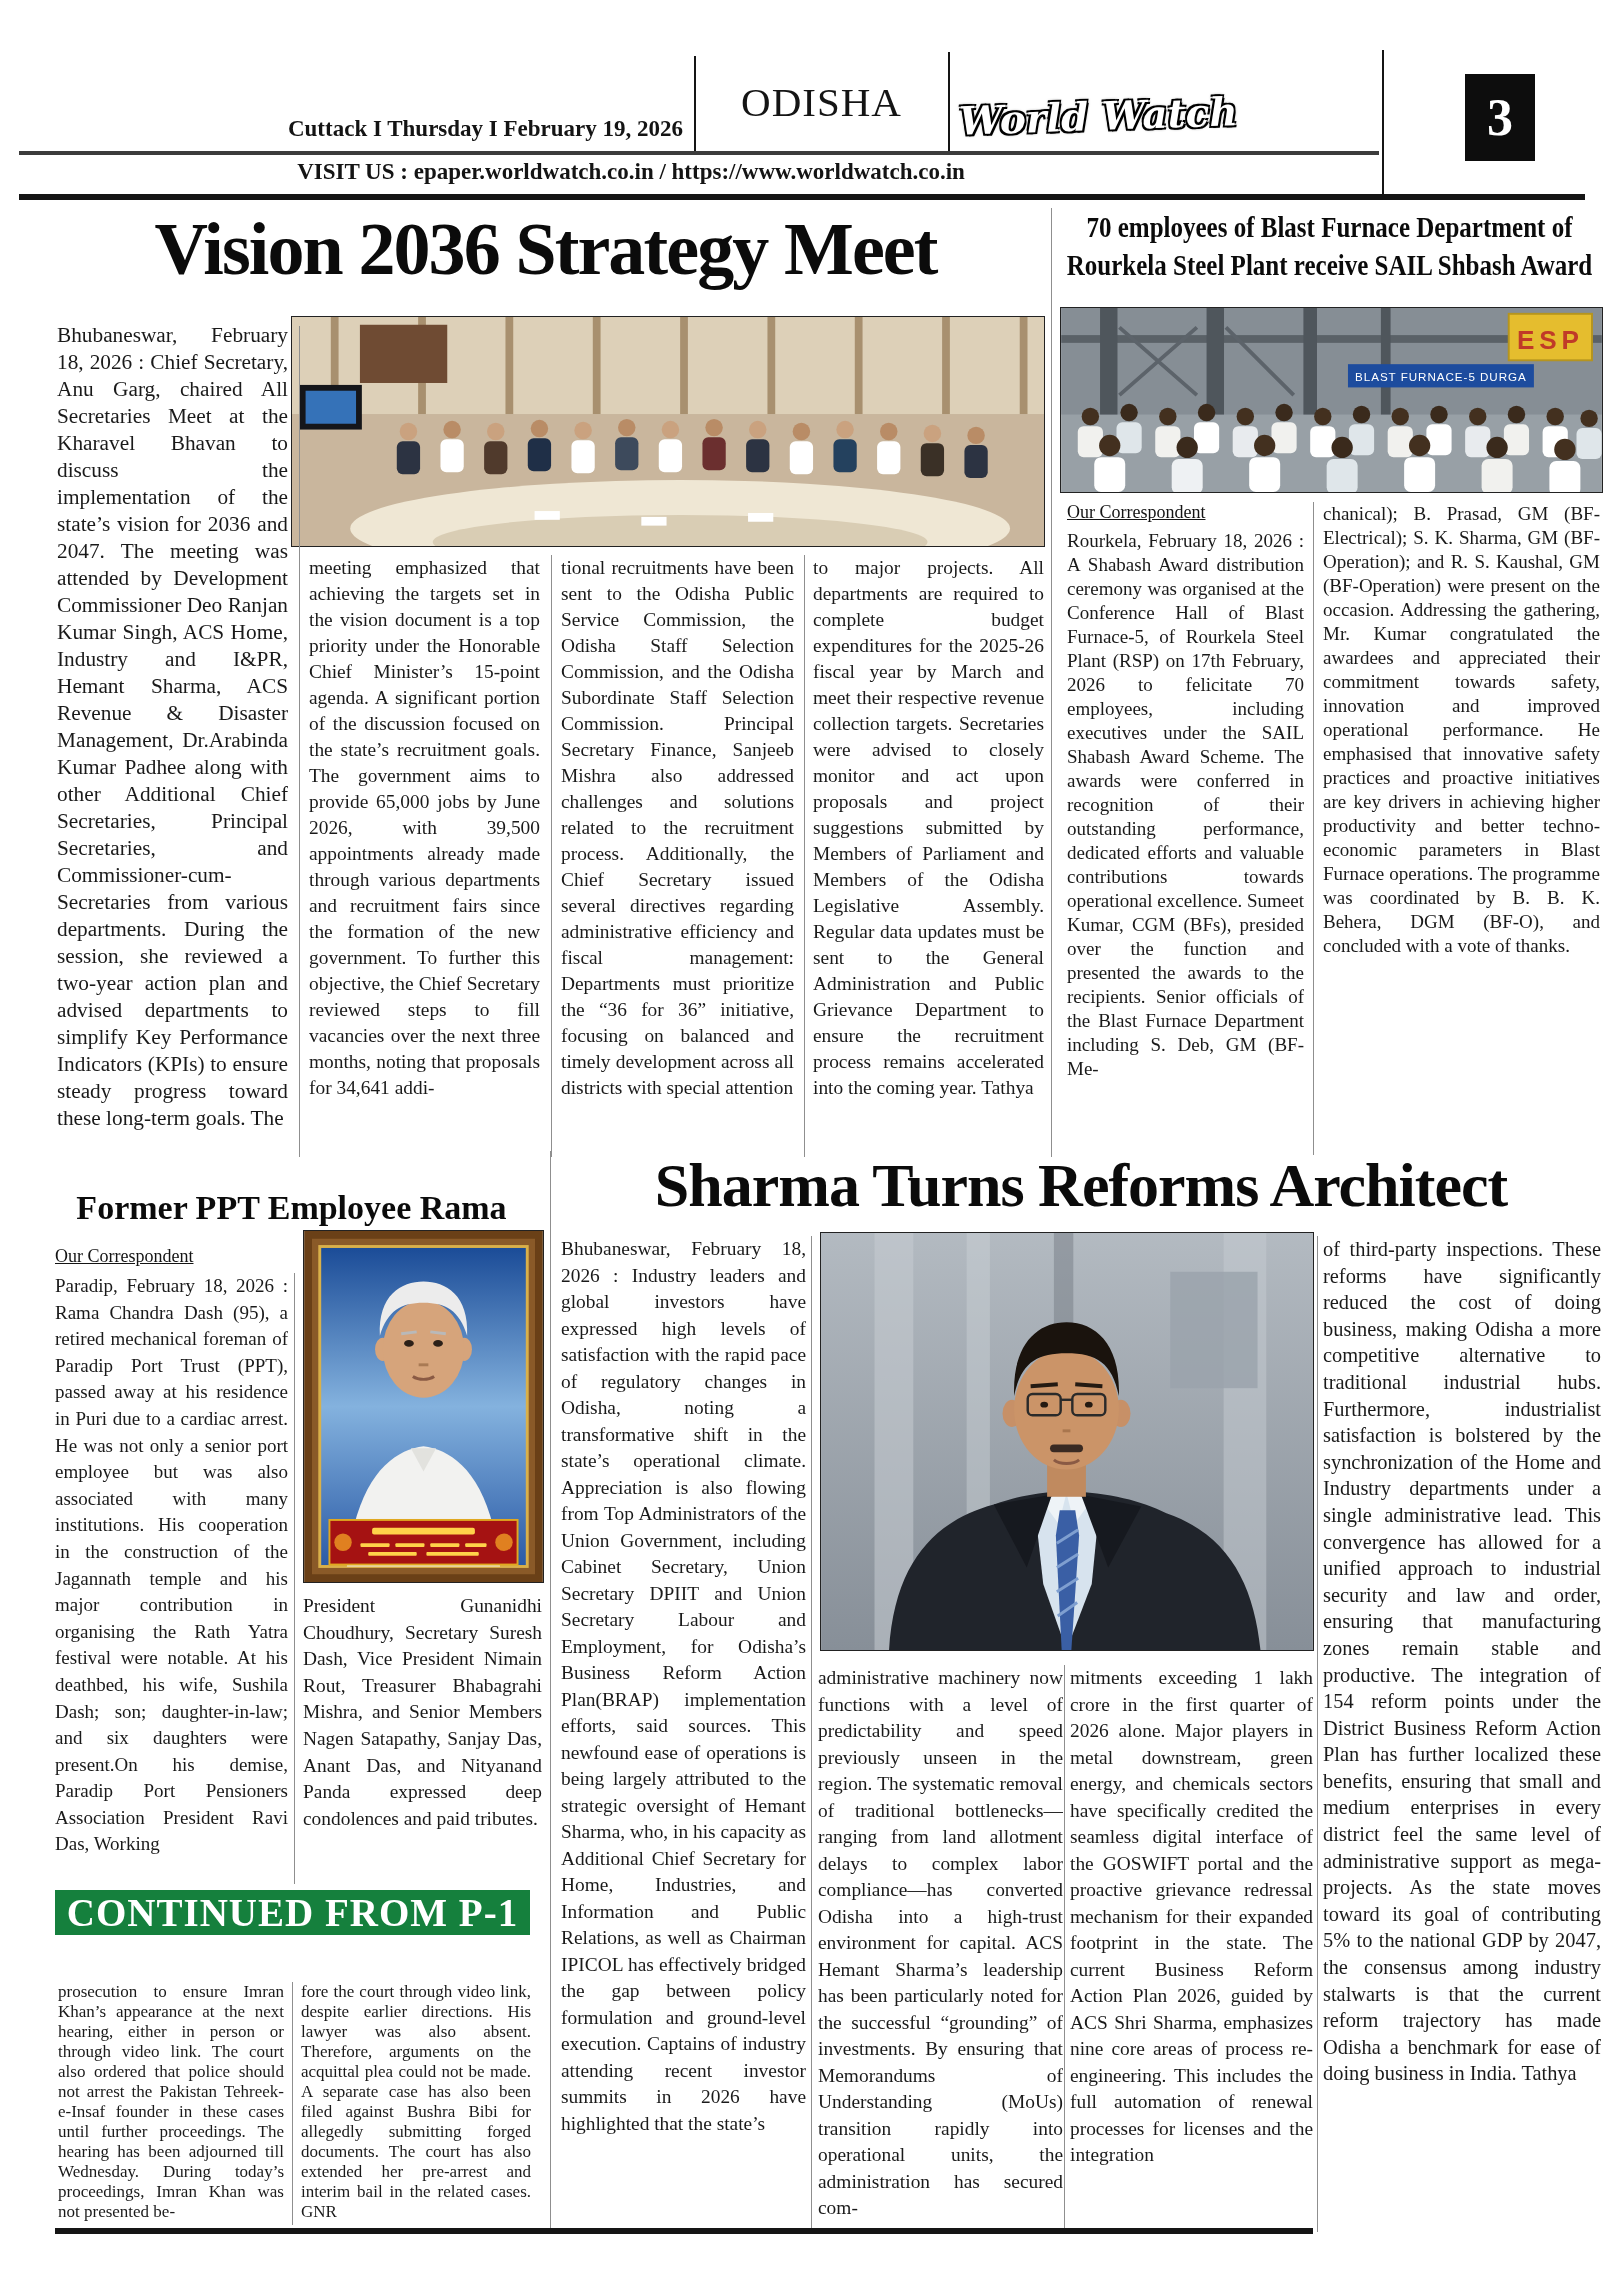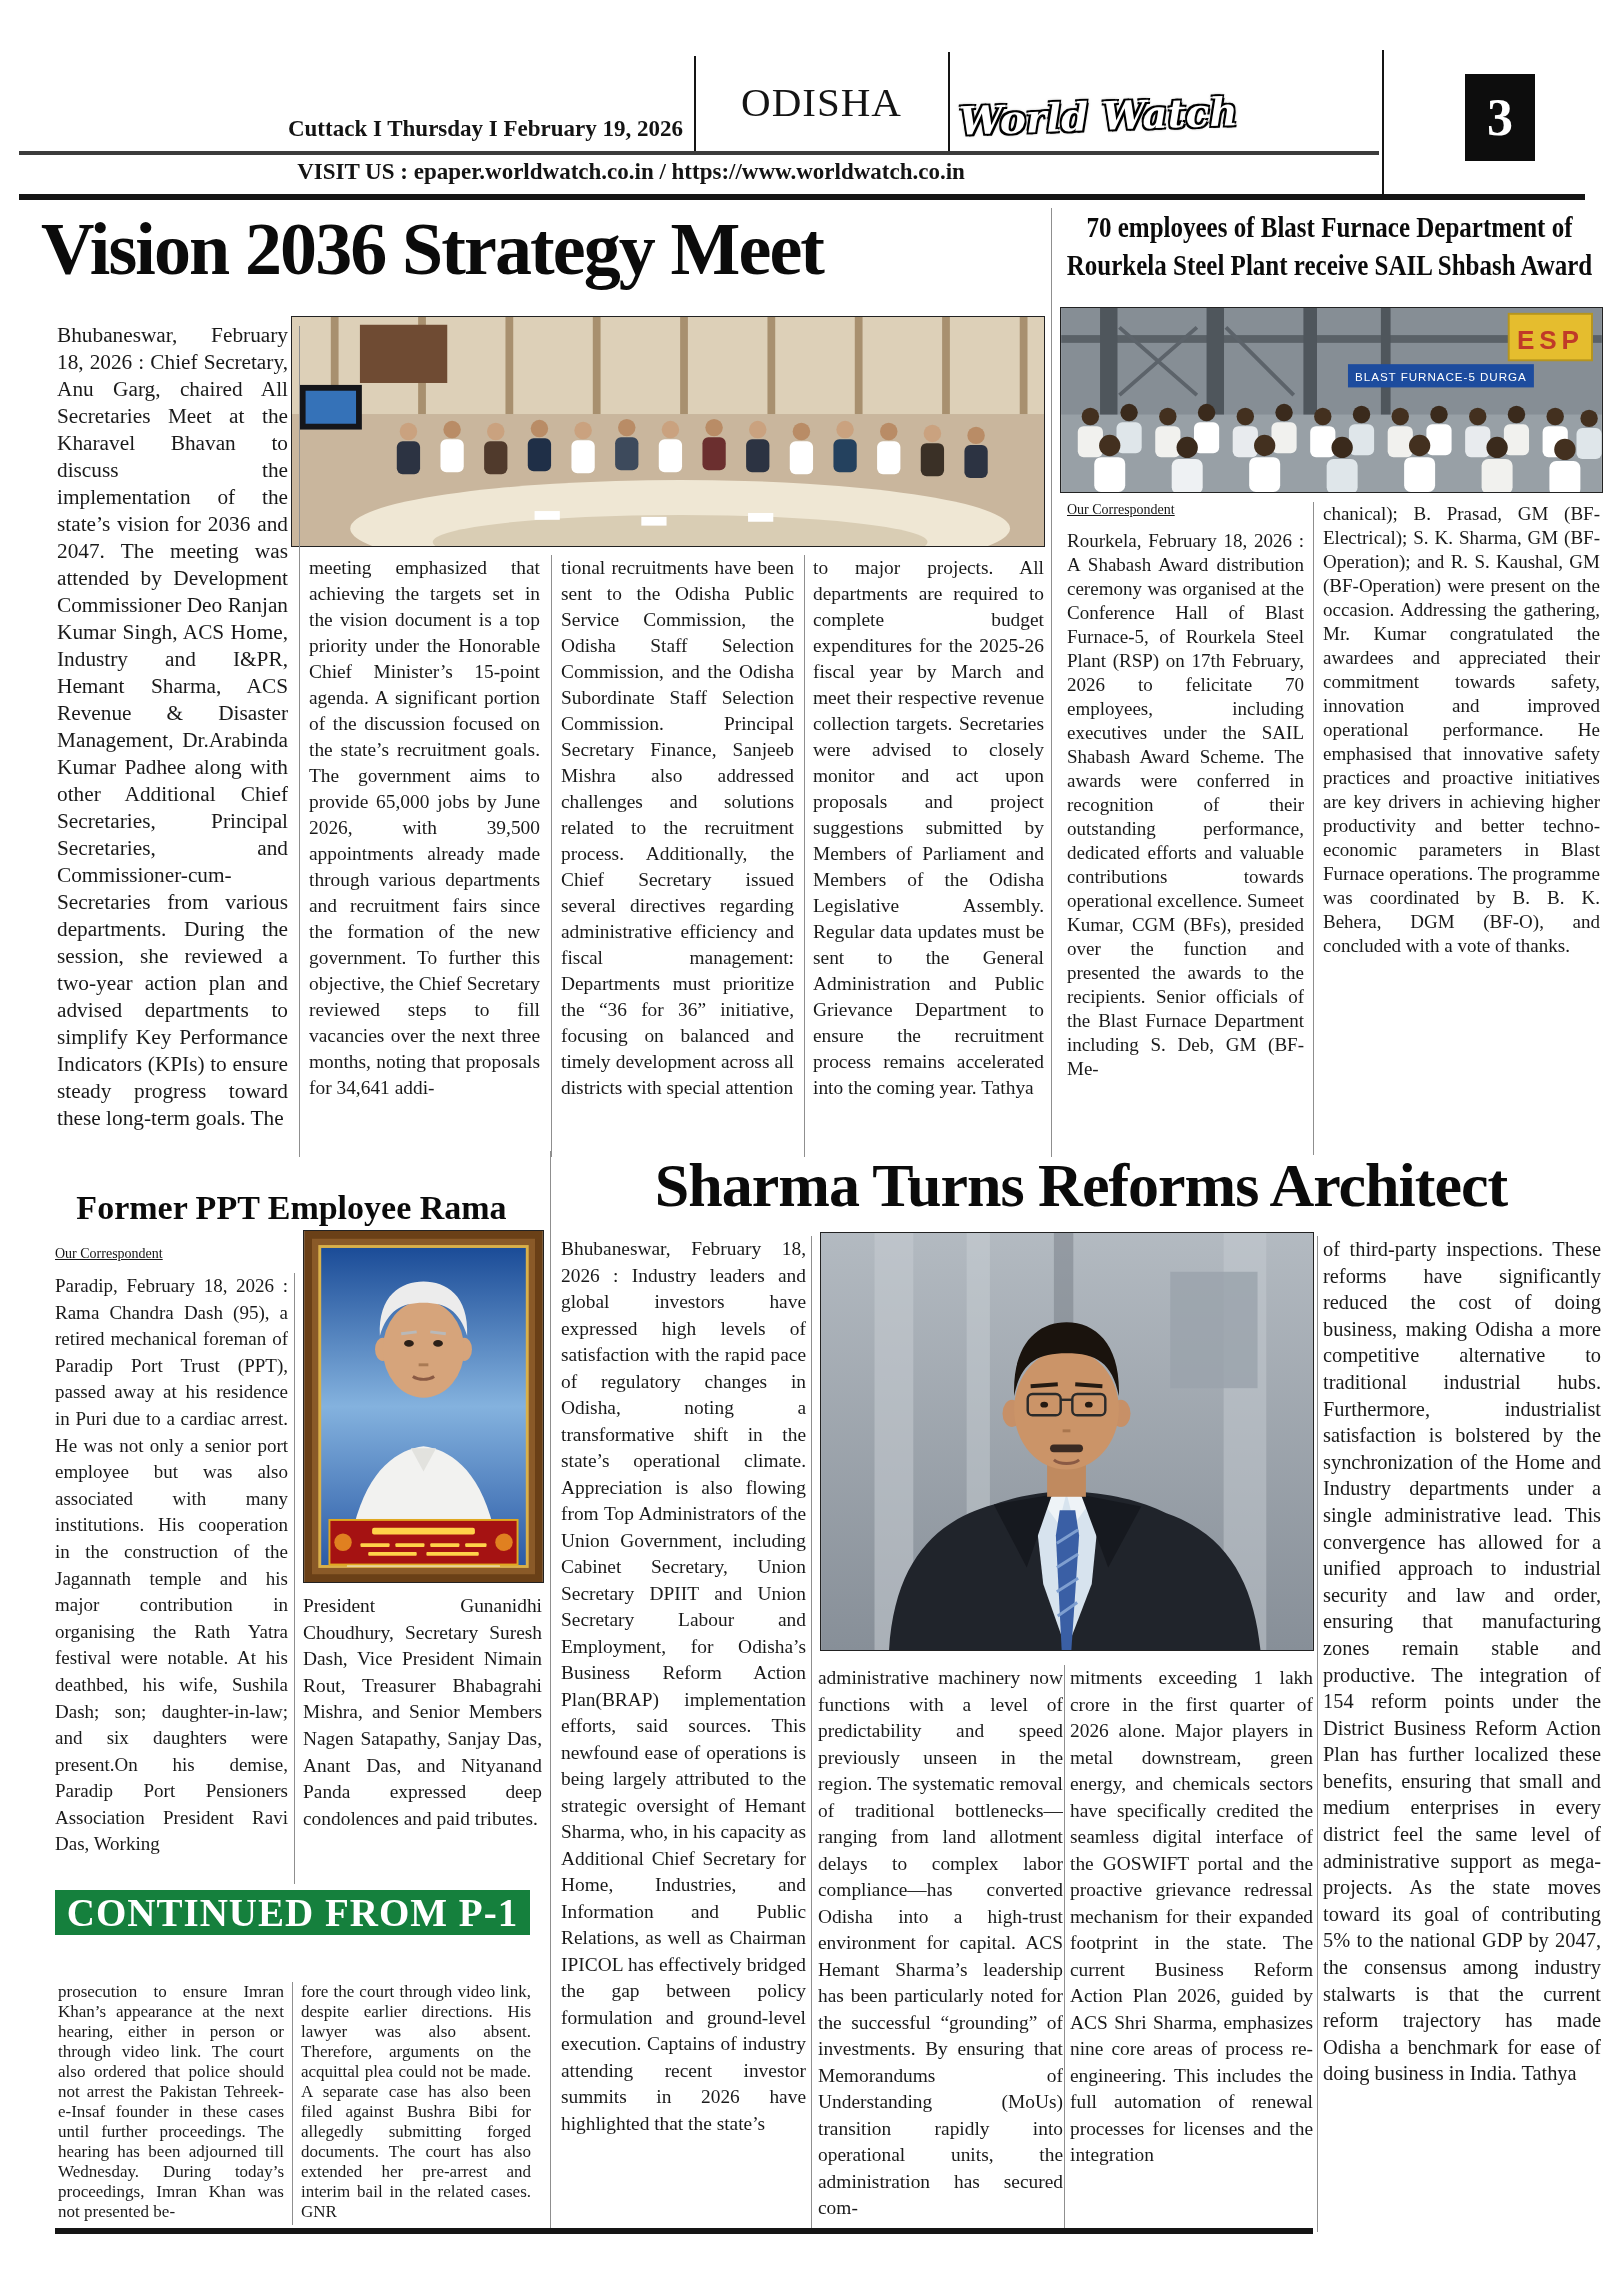--- a/index.html
+++ b/index.html
@@ -5,21 +5,21 @@
   html,body{margin:0;padding:0;background:#6b6b6b;}
   .page{position:relative;width:1605px;height:2293px;background:#ffffff;
         font-family:"Liberation Serif",serif;color:#141414;overflow:hidden;margin:0 auto;}
   .abs{position:absolute;}
   .rule{background:#151515;}
   .grayrule{background:#3c3c3c;}
   .hairline{background:#8f8f8f;width:1px;}
   .center{text-align:center;}
   .headline{font-weight:bold;color:#0b0b0b;font-family:"Liberation Serif",serif;}
   .body-col{text-align:justify;overflow:hidden;color:#1a1a1a;}
-  .byline{text-decoration:underline;font-size:14px;font-family:Liberation Serif, serif;}
+  .byline{text-decoration:underline;font-size:18px;font-family:Liberation Serif, serif;}
   .photo{border:1px solid #222;overflow:hidden;background:#bbb;}
   .pagebox{background:#0d0d0d;color:#ffffff;display:flex;align-items:center;justify-content:center;
            font-weight:bold;font-size:52px;}
   .banner{background:#15803d;color:#ffffff;display:flex;align-items:center;justify-content:center;
           font-weight:bold;font-size:39px;letter-spacing:1px;}
   .logo{font-family:"DejaVu Serif",serif;font-style:italic;font-weight:bold;font-size:39px;color:#fff;
         text-shadow:-1.9px -1.9px 0 #000,1.9px -1.9px 0 #000,-1.9px 1.9px 0 #000,1.9px 1.9px 0 #000,0 0 3.9px #000;
         transform:rotate(-2deg);white-space:nowrap;}
   .sq{transform:scaleY(1.2);transform-origin:top center;}
 </style>
@@ -34,21 +34,21 @@
   <div class="abs rule" style="left:948px;top:52px;width:1.9px;height:101px;"></div>
   <div class="abs logo" style="left:959px;top:93px;">World Watch</div>
   <div class="abs grayrule" style="left:19.4px;top:151px;width:1360px;height:3.9px;"></div>
   <div class="abs center" style="left:39px;top:159px;width:1184px;font-weight:bold;font-size:23px;">VISIT US : epaper.worldwatch.co.in / https://www.worldwatch.co.in</div>
   <div class="abs rule" style="left:1382px;top:50px;width:1.9px;height:146px;"></div>
   <div class="abs pagebox" style="left:1465px;top:74px;width:70px;height:87px;">
       <span>3</span>
     </div>
   <div class="abs rule" style="left:19.4px;top:194px;width:1566px;height:5.8px;"></div>
 
-  <div class="abs headline" style="left:41px;top:210px;width:1009px;font-size:74px;line-height:78px;letter-spacing:-1.9px;white-space:nowrap;">Vision 2036 Strategy Meet</div>
+  <div class="abs headline" style="left:41px;top:210px;width:1009px;font-size:74px;line-height:78px;letter-spacing:-1.9px;white-space:nowrap;text-align:center;">Vision 2036 Strategy Meet</div>
 
   <div class="abs photo" style="left:291px;top:316px;width:752px;height:229px;">
     <svg width="752" height="229" viewBox="0 0 775 236">
       <rect width="775" height="236" fill="#c9b69d"></rect>
       <rect width="775" height="100" fill="#ddd0b8"></rect>
       <g fill="#a8906f">
         <rect x="40" width="8" height="100"></rect>
           <rect x="130" width="8" height="100"></rect>
           <rect x="220" width="8" height="100"></rect>
         <rect x="310" width="8" height="100"></rect>

